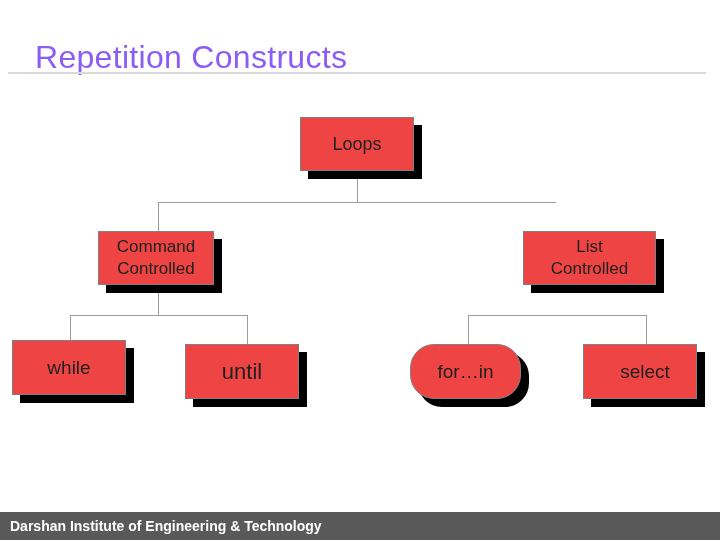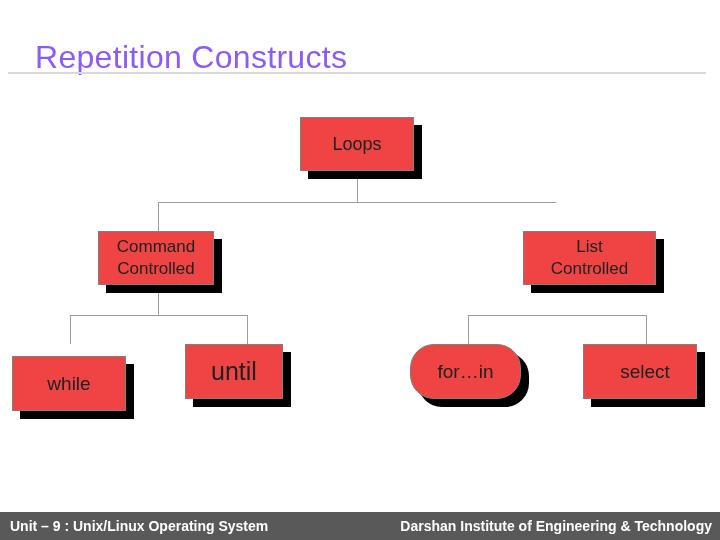--- a/index.html
+++ b/index.html
@@ -48,22 +48,22 @@
     justify-content: center;
     text-align: center;
     color: #212121;
     box-sizing: border-box;
   }
   .node-label { display: block; }
 
   .n-loops   { left: 300px; top: 117px; width: 114px; height: 54px; font-size: 18px; }
   .n-command { left:  98px; top: 231px; width: 116px; height: 54px; font-size: 17px; line-height: 22px; padding: 0 28px; }
   .n-list    { left: 495px; top: 231px; width: 133px; height: 54px; font-size: 17px; line-height: 22px; padding: 0 16px; margin-left: 28px; }
-  .n-while   { left:  12px; top: 356px; width: 114px; height: 55px; font-size: 19px; }
-  .n-until   { left: 185px; top: 344px; width: 98px; height: 55px; font-size: 25px; }
+  .n-while   { left:  12px; top: 340px; width: 114px; height: 55px; font-size: 19px; }
+  .n-until   { left: 185px; top: 344px; width: 114px; height: 55px; font-size: 22px; }
   .n-forin   { left: 410px; top: 344px; width: 111px; height: 55px; font-size: 19px; border-radius: 24px; }
   .n-select  { left: 583px; top: 344px; width: 114px; height: 55px; font-size: 19px; padding-left: 10px; }
 
   
   .line {
     position: absolute;
     background: #9c9c9c;
   }
   .c-v1 { left: 357px; top: 179px; width: 1px;   height: 24px; }  
   .c-h1 { left: 158px; top: 202px; width: 398px; height: 1px;  }  
@@ -133,17 +133,16 @@
     </div>
     <div class="node n-forin">
       <span class="node-label">for…in</span>
     </div>
     <div class="node n-select">
       <span class="node-label">select</span>
     </div>
   </div>
 
   <div class="footer-bar">
-    <span>Unit – 9 : Unix/Linux Operating System</span>
     <span>Darshan Institute of Engineering &amp; Technology</span>
   </div>
 
 </div>
 
 </body></html>

